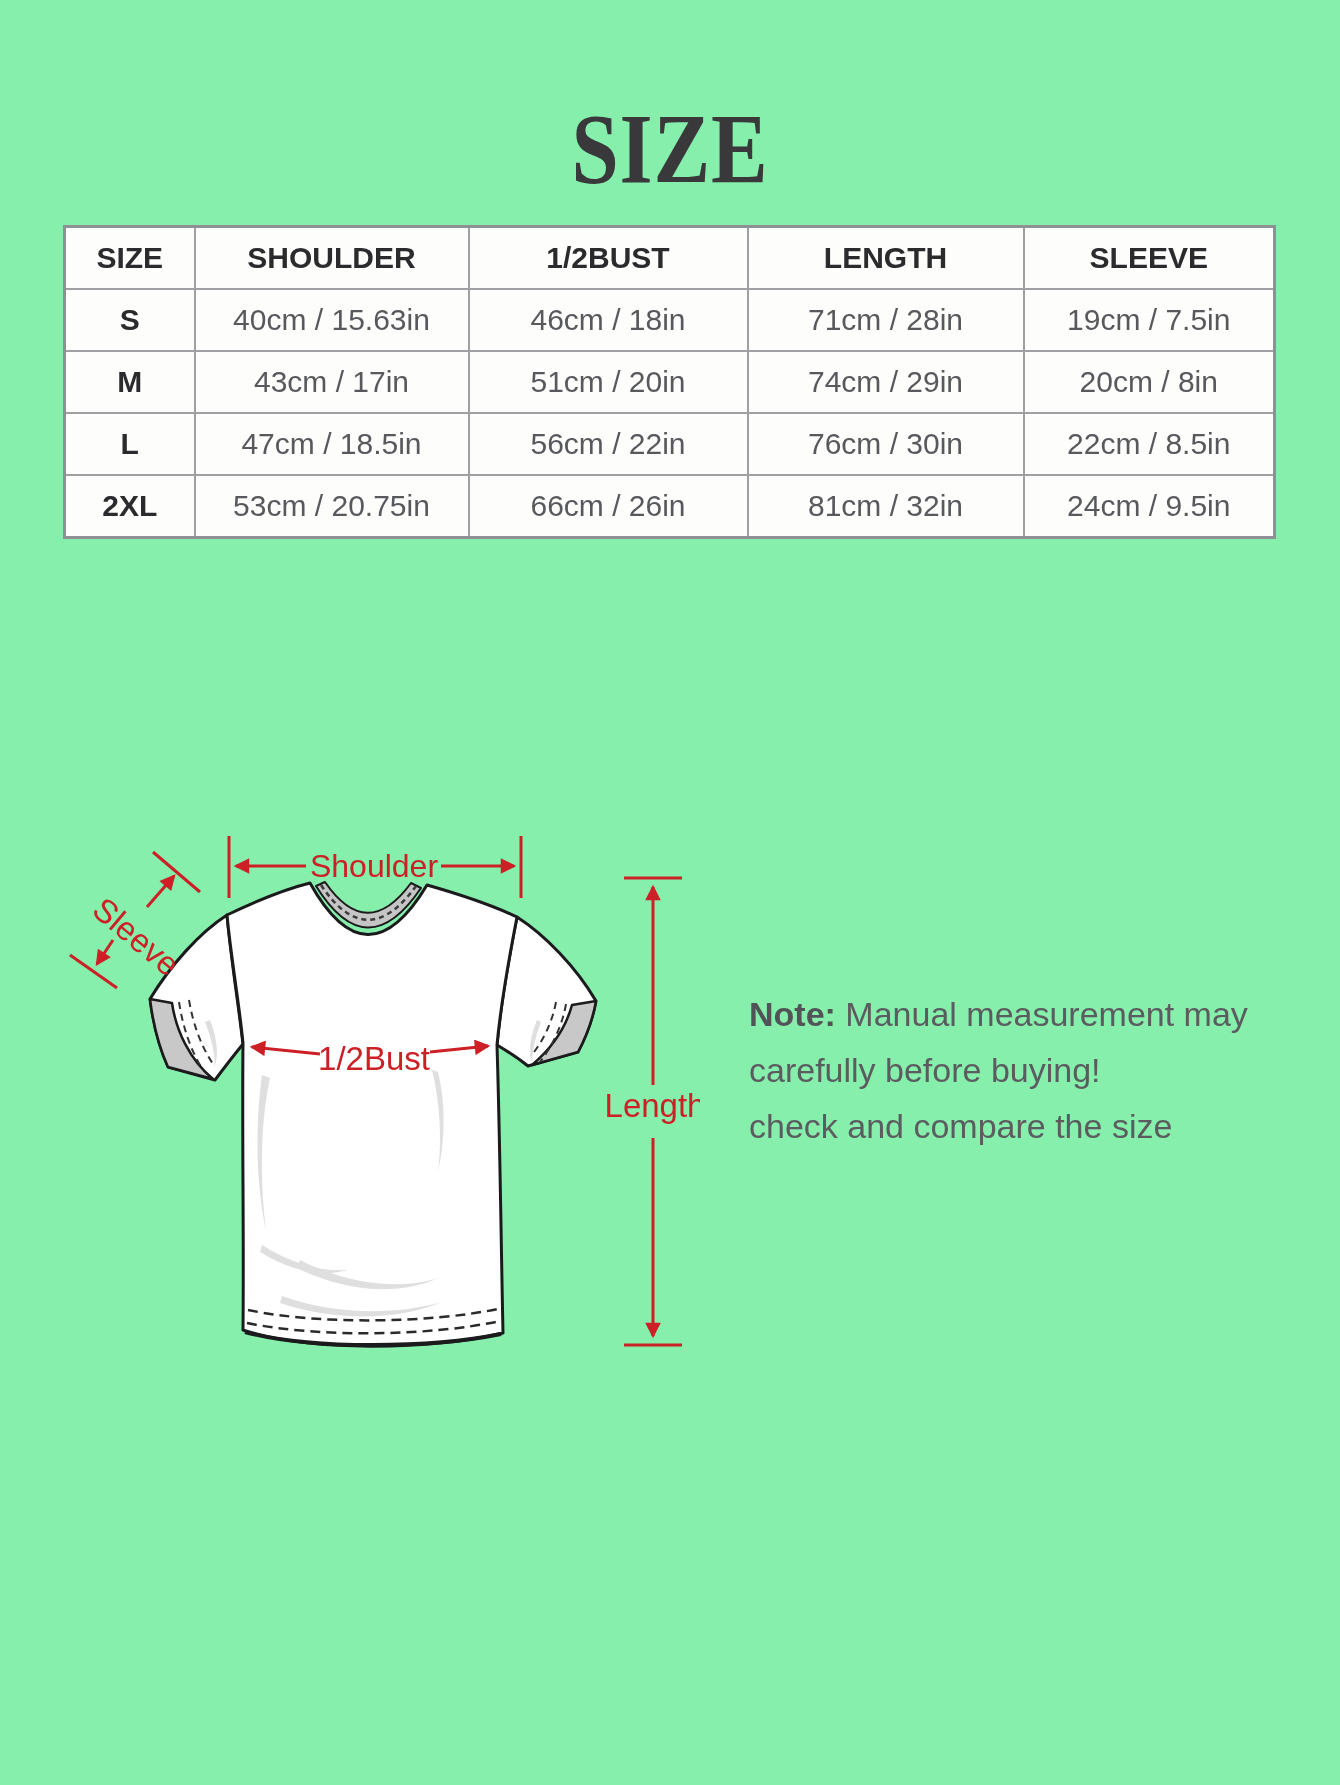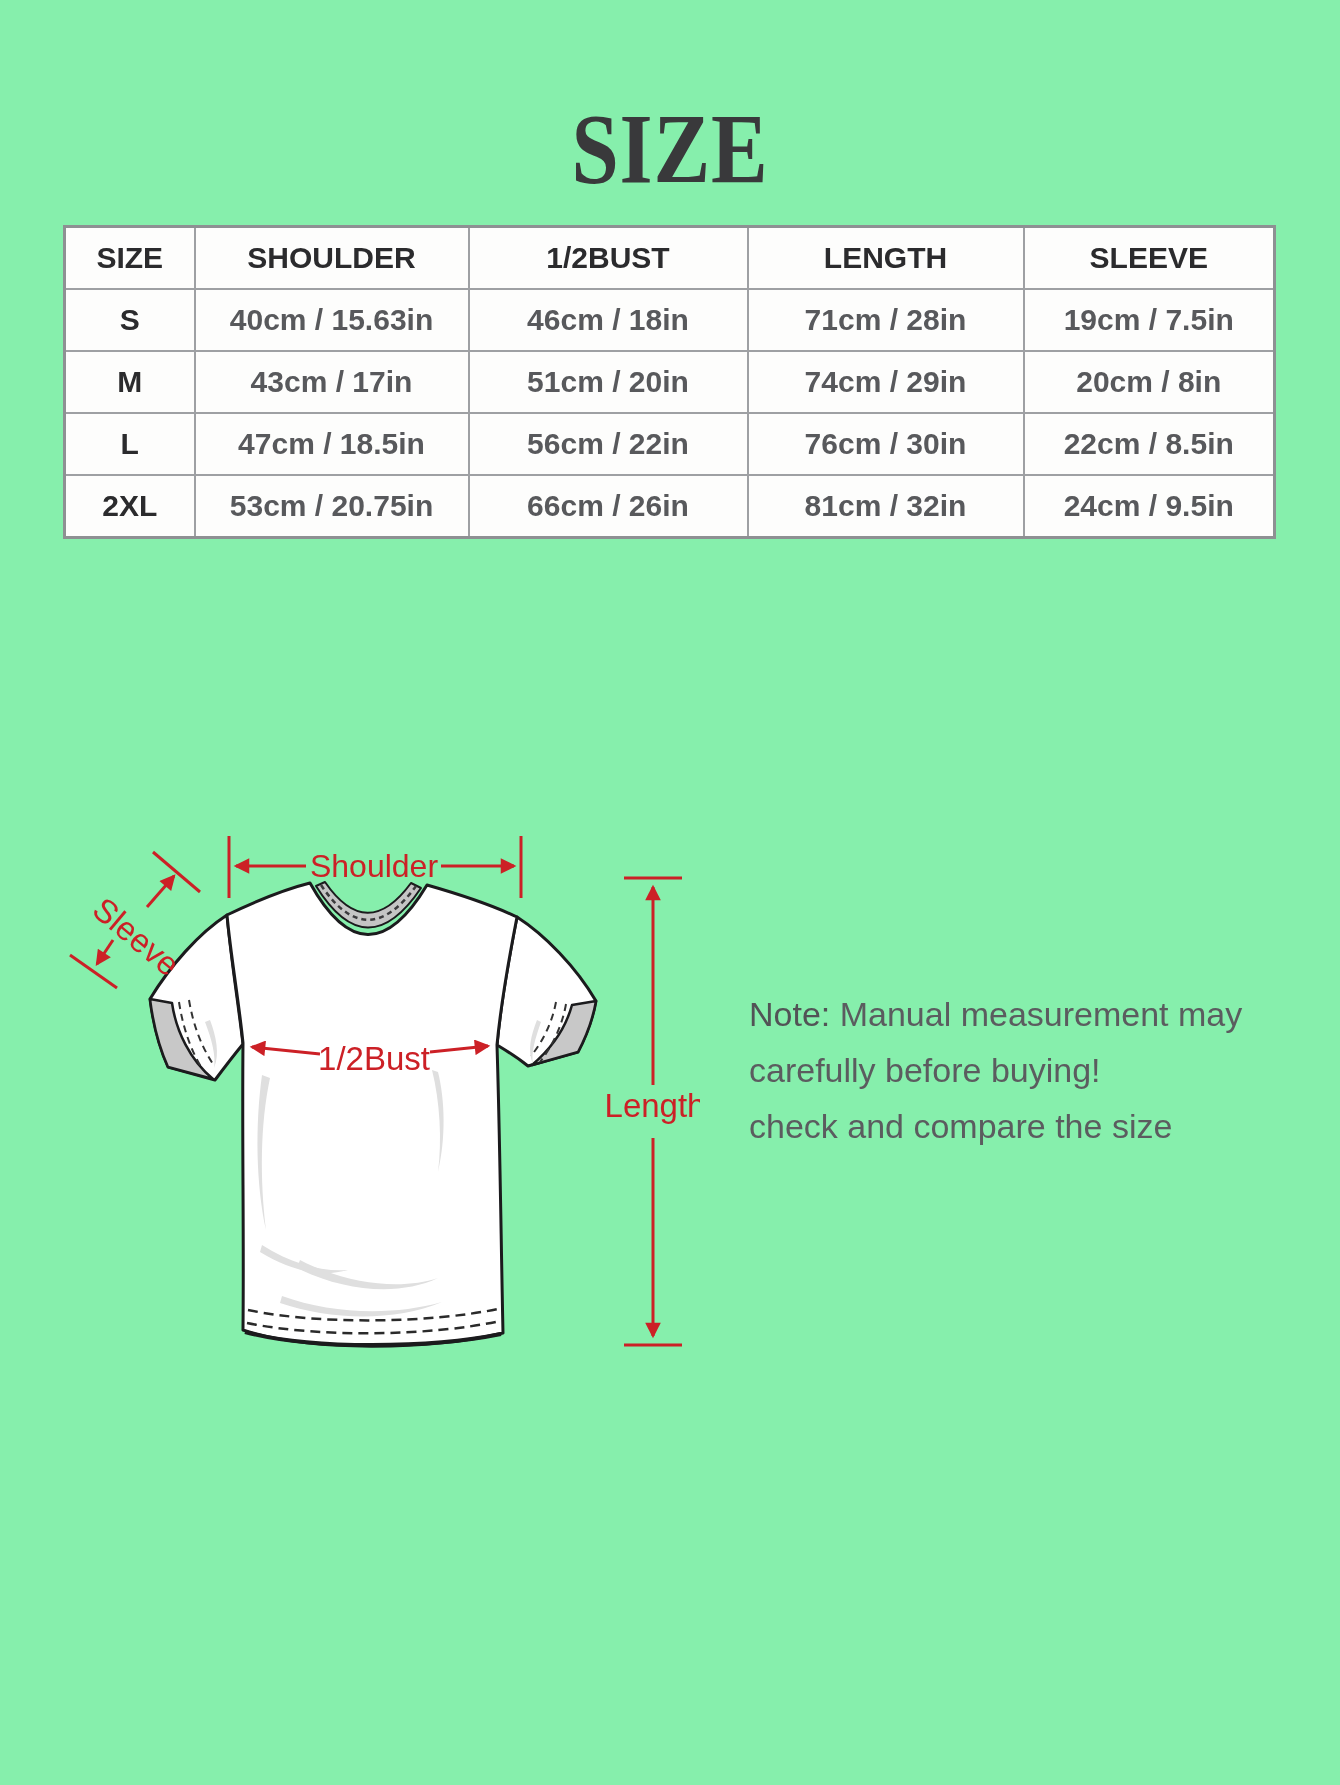--- a/index.html
+++ b/index.html
@@ -19,27 +19,27 @@
     position:absolute;left:63px;top:225px;width:1210px;
     border-collapse:collapse;table-layout:fixed;
     border:3px solid #8e9093;background:#fdfdfc;
   }
   table.size-table th, table.size-table td{
     border:2px solid #9ea0a3;height:60px;padding:0;
     text-align:center;vertical-align:middle;white-space:nowrap;
   }
   table.size-table th{font-size:30px;font-weight:bold;color:#2b2b2d;}
   td.size-col{font-size:30px;font-weight:bold;color:#2b2b2d;}
-  td.val{font-size:30px;font-weight:bold;color:#58595c;margin-top:30px;}
+  td.val{font-size:30px;font-weight:normal;color:#58595c;margin-top:30px;}
   .diagram-svg{position:absolute;left:0;top:740px;}
   .note{
     position:absolute;left:749px;top:986px;
     font-size:34px;line-height:56px;color:#5b5c5f;white-space:nowrap;
   }
-  .note b{color:#525356;font-weight:normal;}
+  .note b{color:#525356;font-weight:bold;}
 </style>
 </head>
 <body>
 
 <div id="page">
 
   <div class="title">SIZE</div>
 
   <table class="size-table">
     <colgroup>

